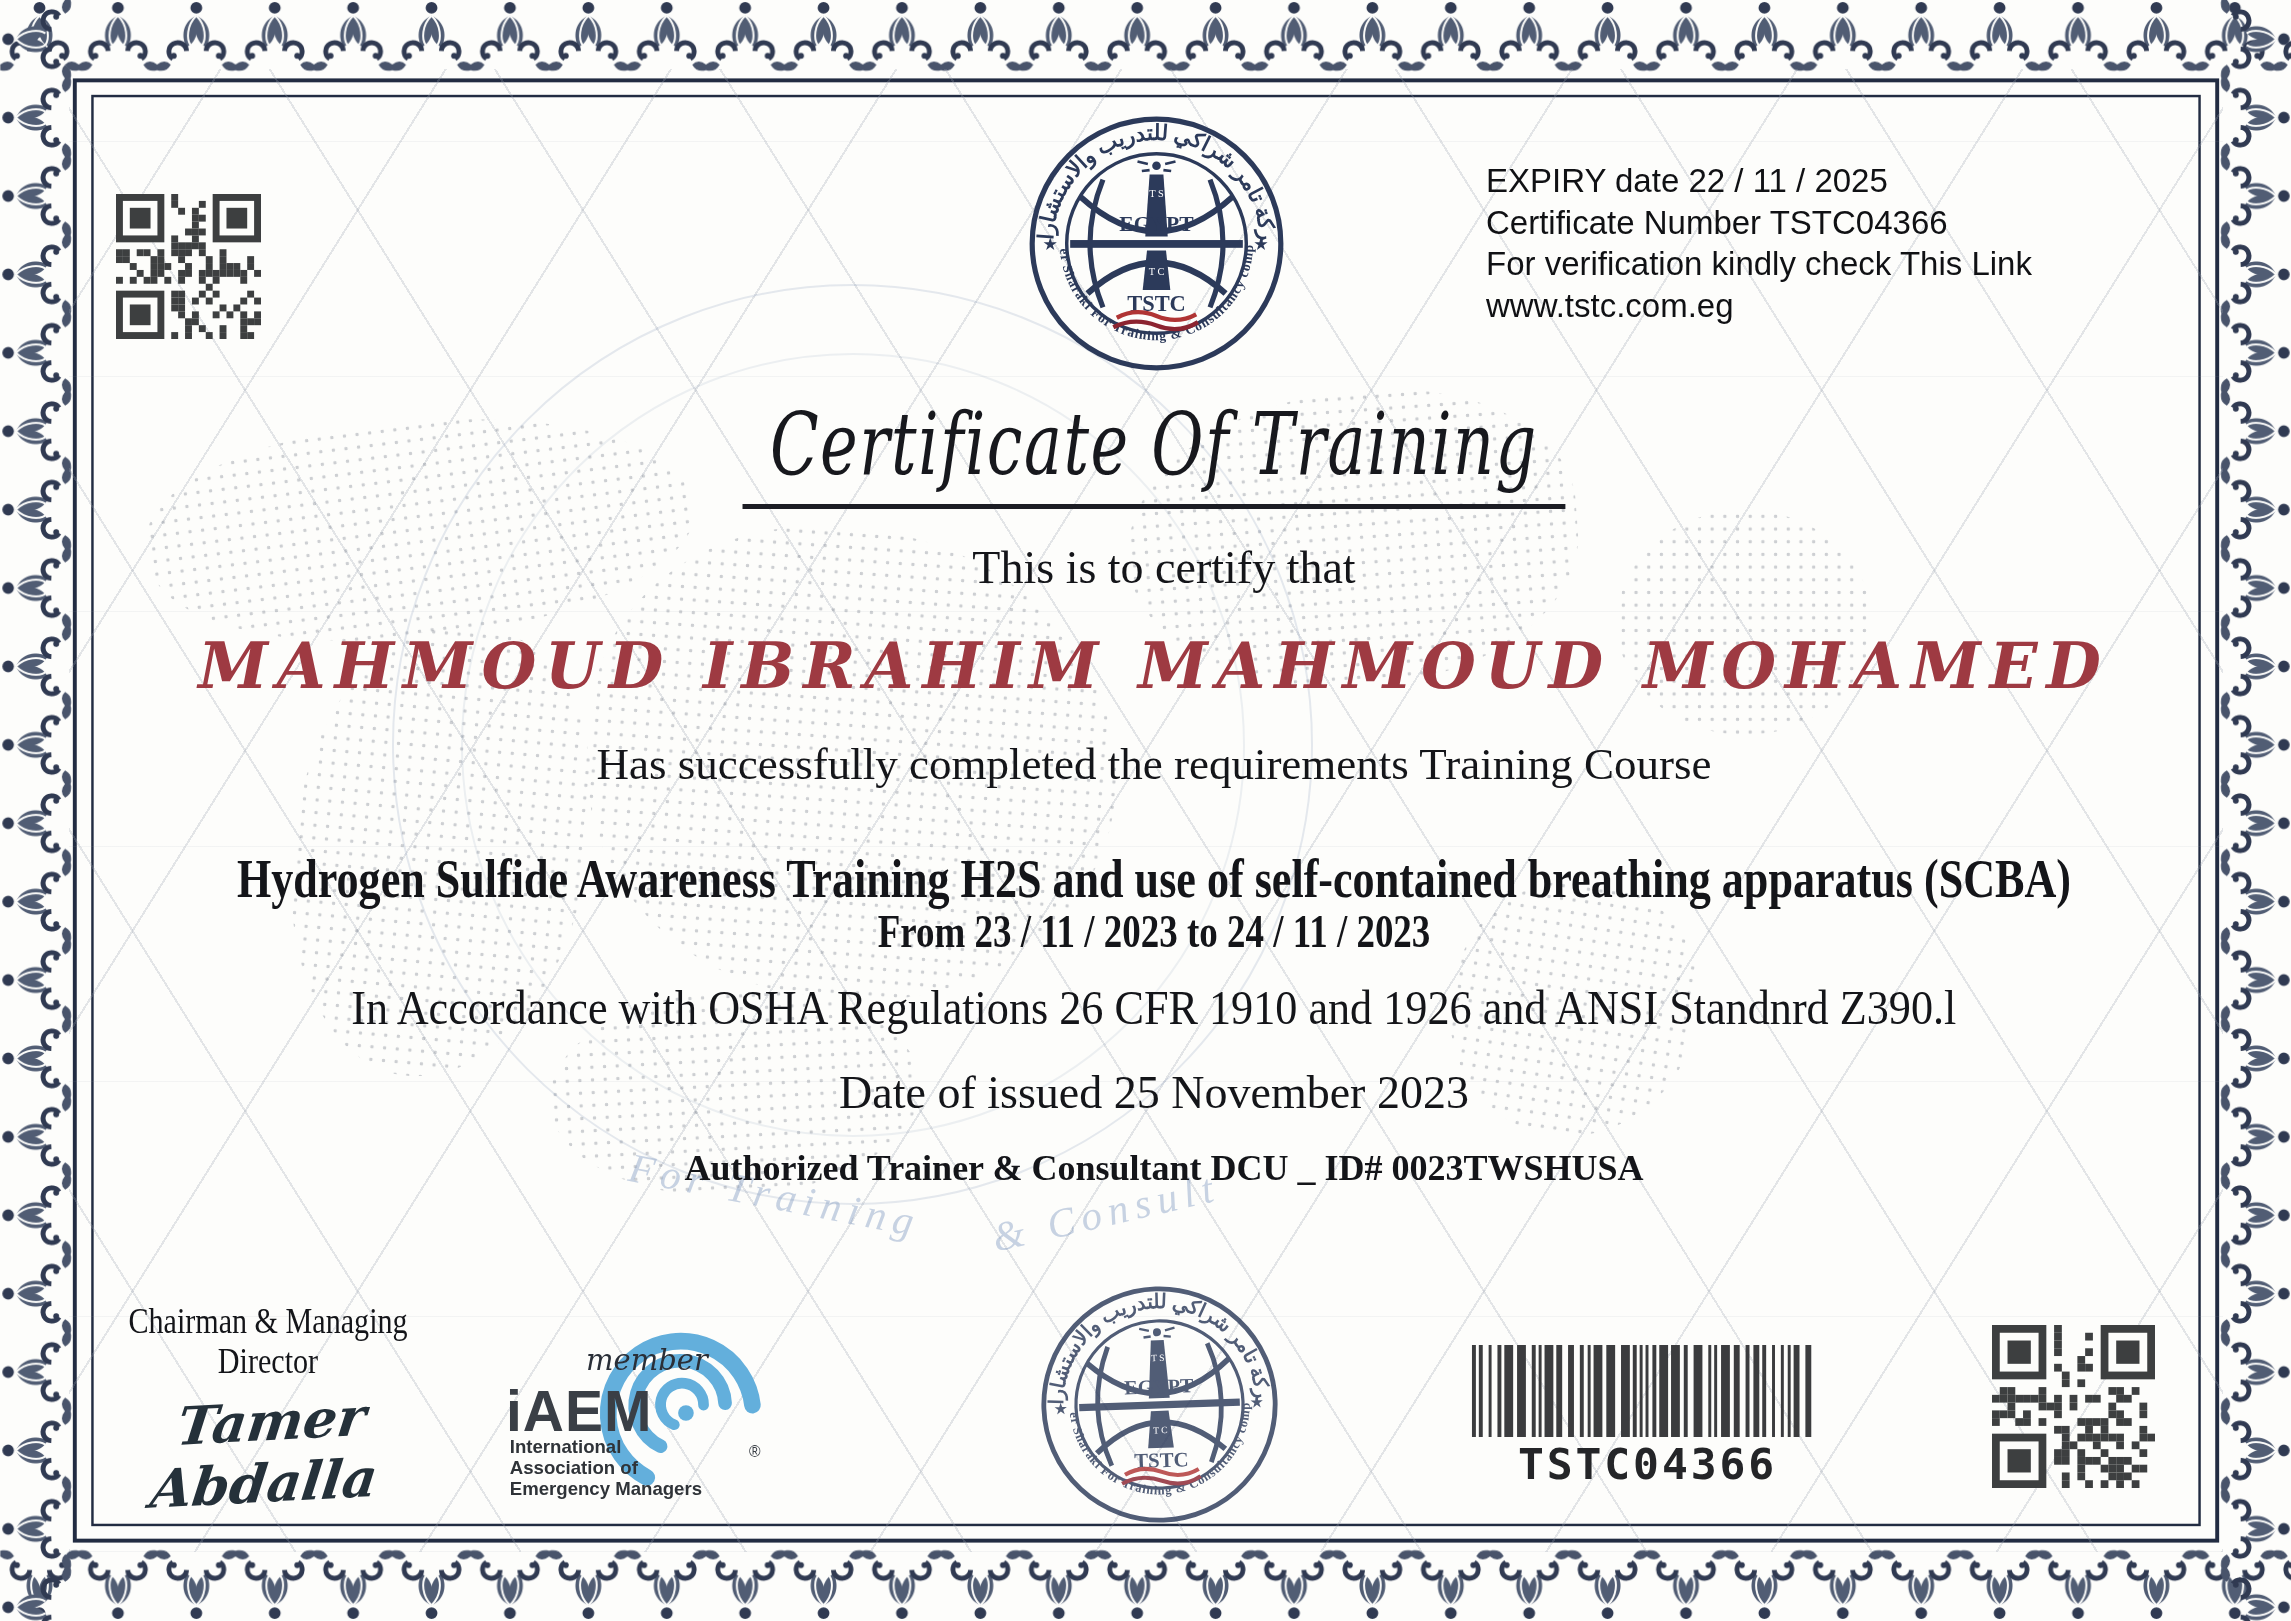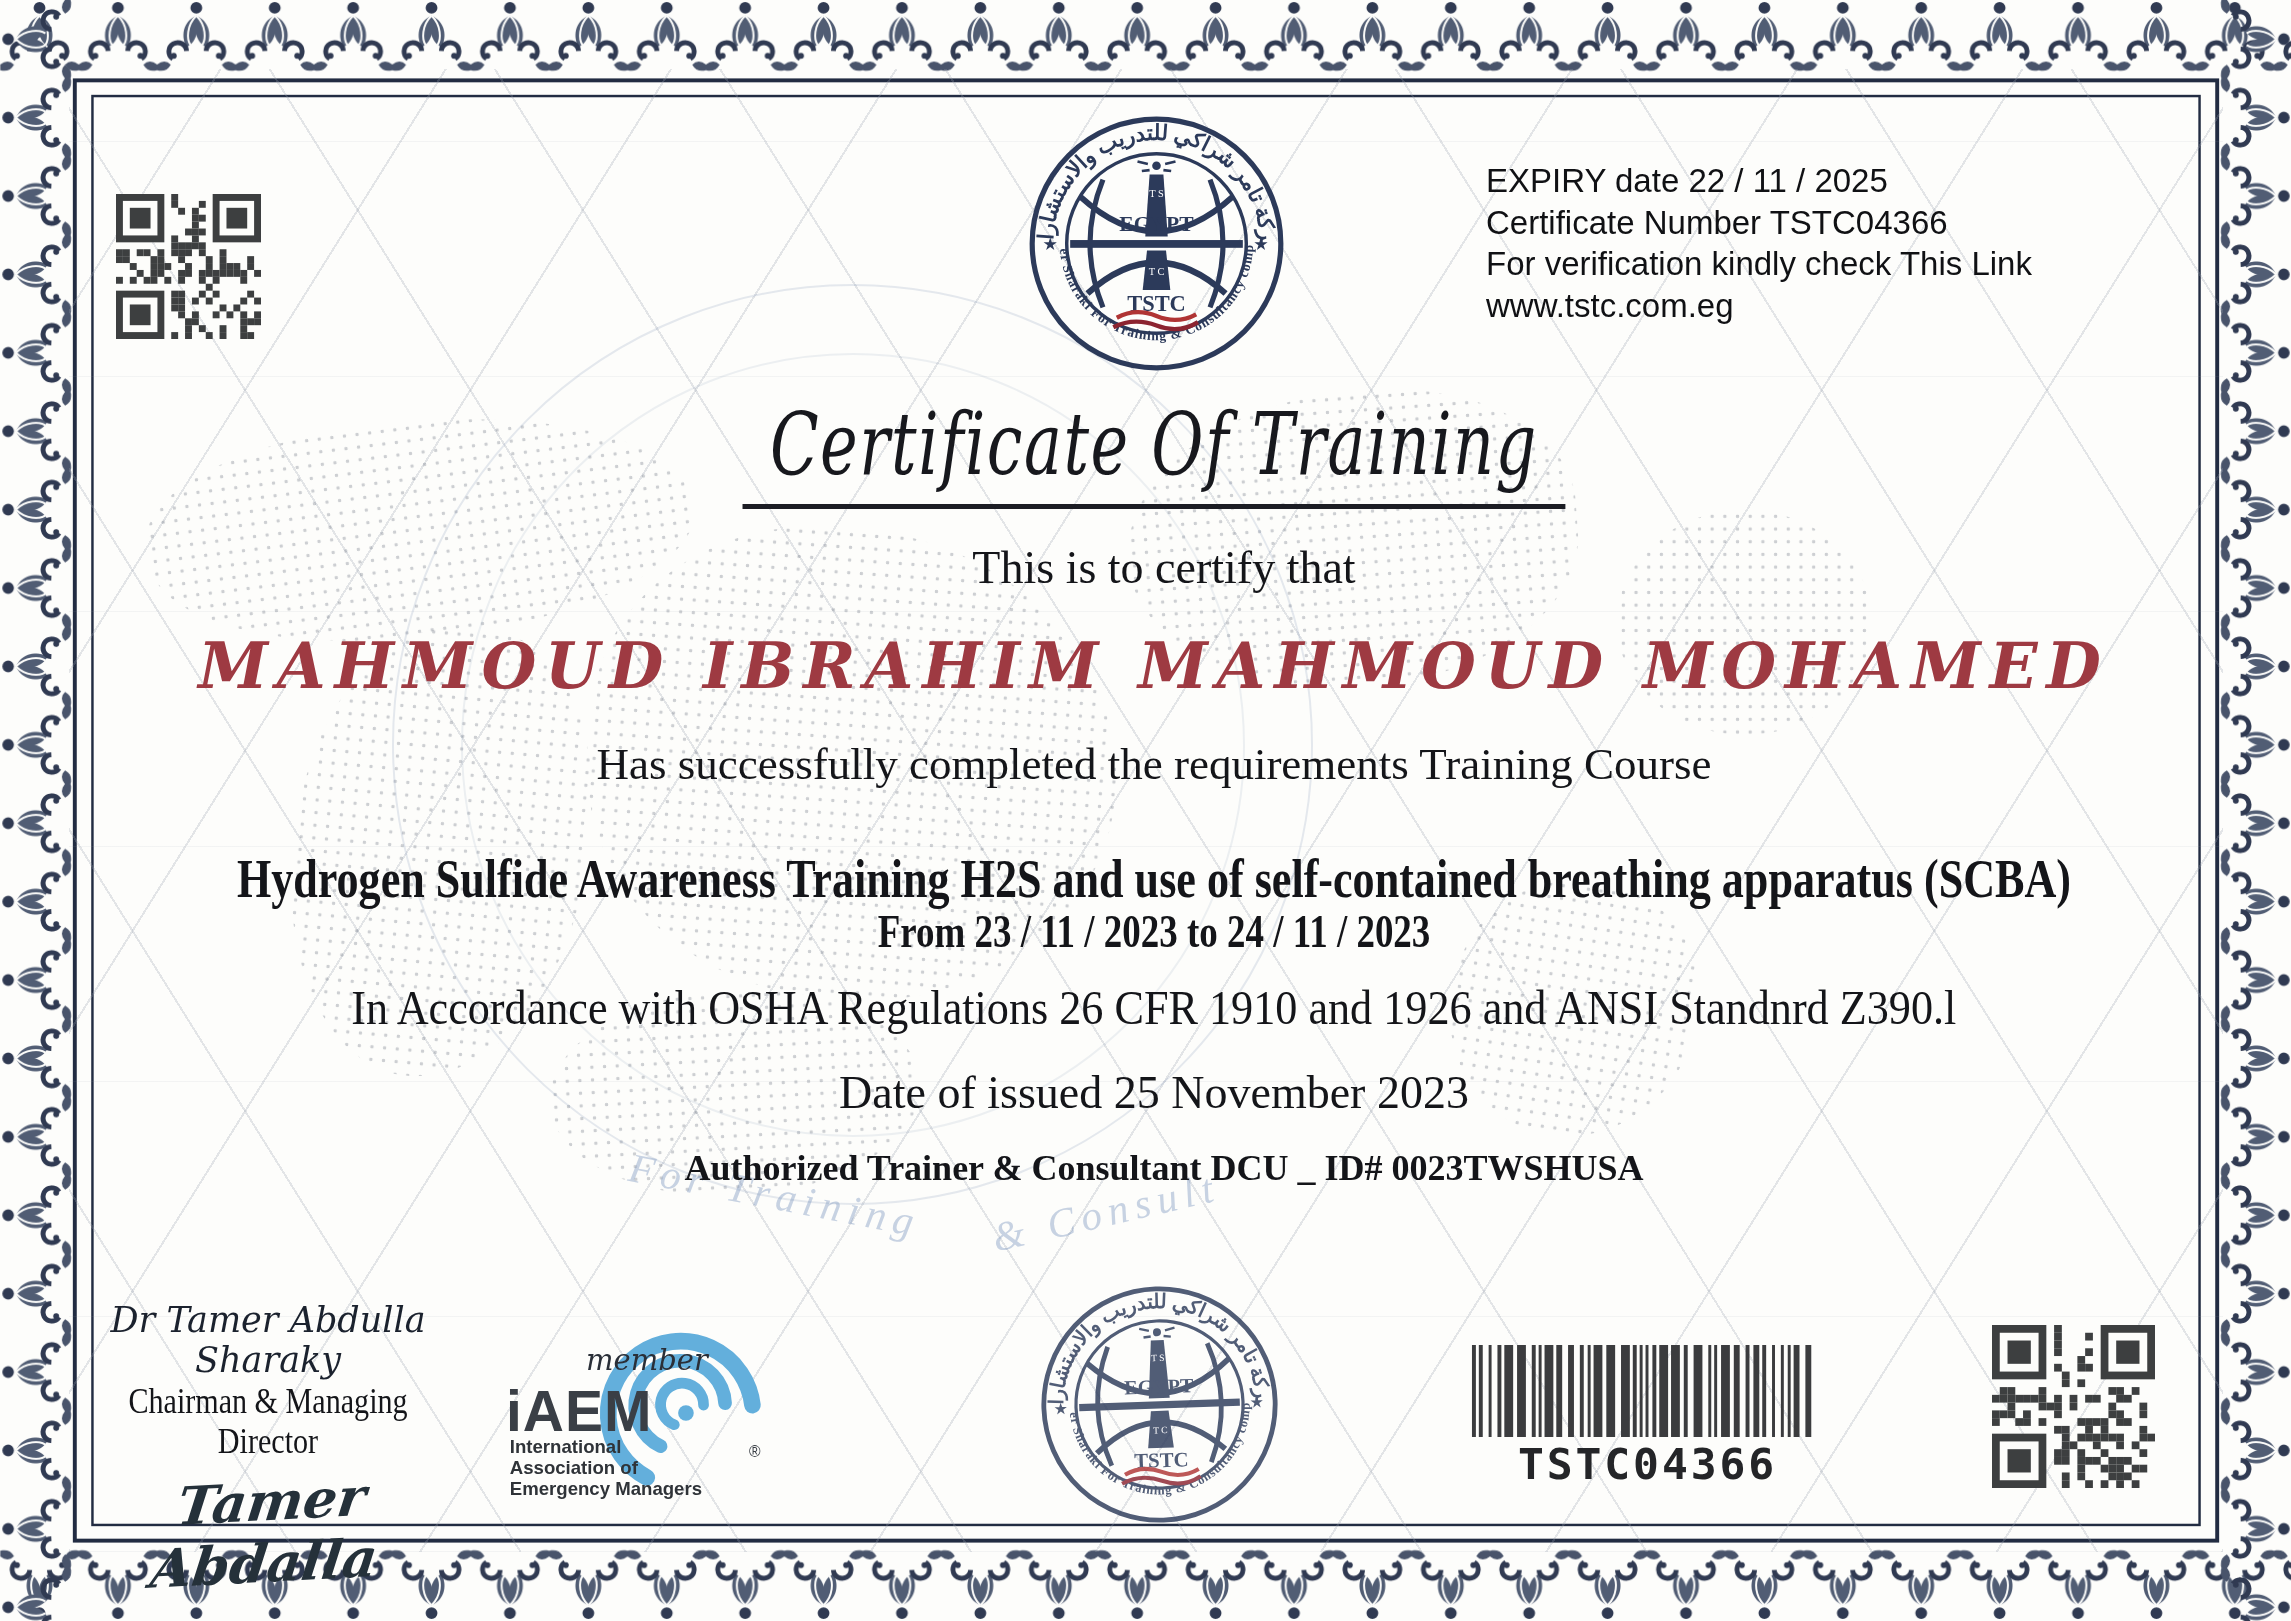--- a/index.html
+++ b/index.html
@@ -296,21 +296,20 @@
   <div class="line certify">This is to certify that</div>
   <div class="line name">MAHMOUD IBRAHIM MAHMOUD MOHAMED</div>
   <div class="line completed">Has successfully completed the requirements Training Course</div>
   <div class="line course"><span class="fit">Hydrogen Sulfide Awareness Training H2S and use of self-contained breathing apparatus (SCBA)</span></div>
   <div class="line dates"><span class="fit">From 23 / 11 / 2023 to 24 / 11 / 2023</span></div>
   <div class="line accordance"><span class="fit">In Accordance with OSHA Regulations 26 CFR 1910 and 1926 and ANSI Standnrd Z390.l</span></div>
   <div class="line issued">Date of issued 25 November 2023</div>
   <div class="line authorized">Authorized Trainer &amp; Consultant DCU _ ID# 0023TWSHUSA</div>
 
   <div class="signblock">
-    <div class="sign-name">Dr Tamer Abdulla Sharaky</div>
     <div class="sign-role">Chairman &amp; Managing Director</div>
     <div class="signature">Tamer Abdalla</div>
   </div>
 
   <div class="iaem">
     <svg class="iaem-arcs" viewBox="0 0 180 180">
       <path d="M 52,158 A 74,74 0 1 1 160,84" fill="none" stroke="#63afdc" stroke-width="17" stroke-linecap="round"></path>
       <path d="M 66,126 A 46,46 0 1 1 132,82" fill="none" stroke="#63afdc" stroke-width="14" stroke-linecap="round"></path>
       <path d="M 80,104 A 22,22 0 1 1 110,84" fill="none" stroke="#63afdc" stroke-width="11" stroke-linecap="round"></path>
       <circle cx="92" cy="92" r="8" fill="#63afdc"></circle>

